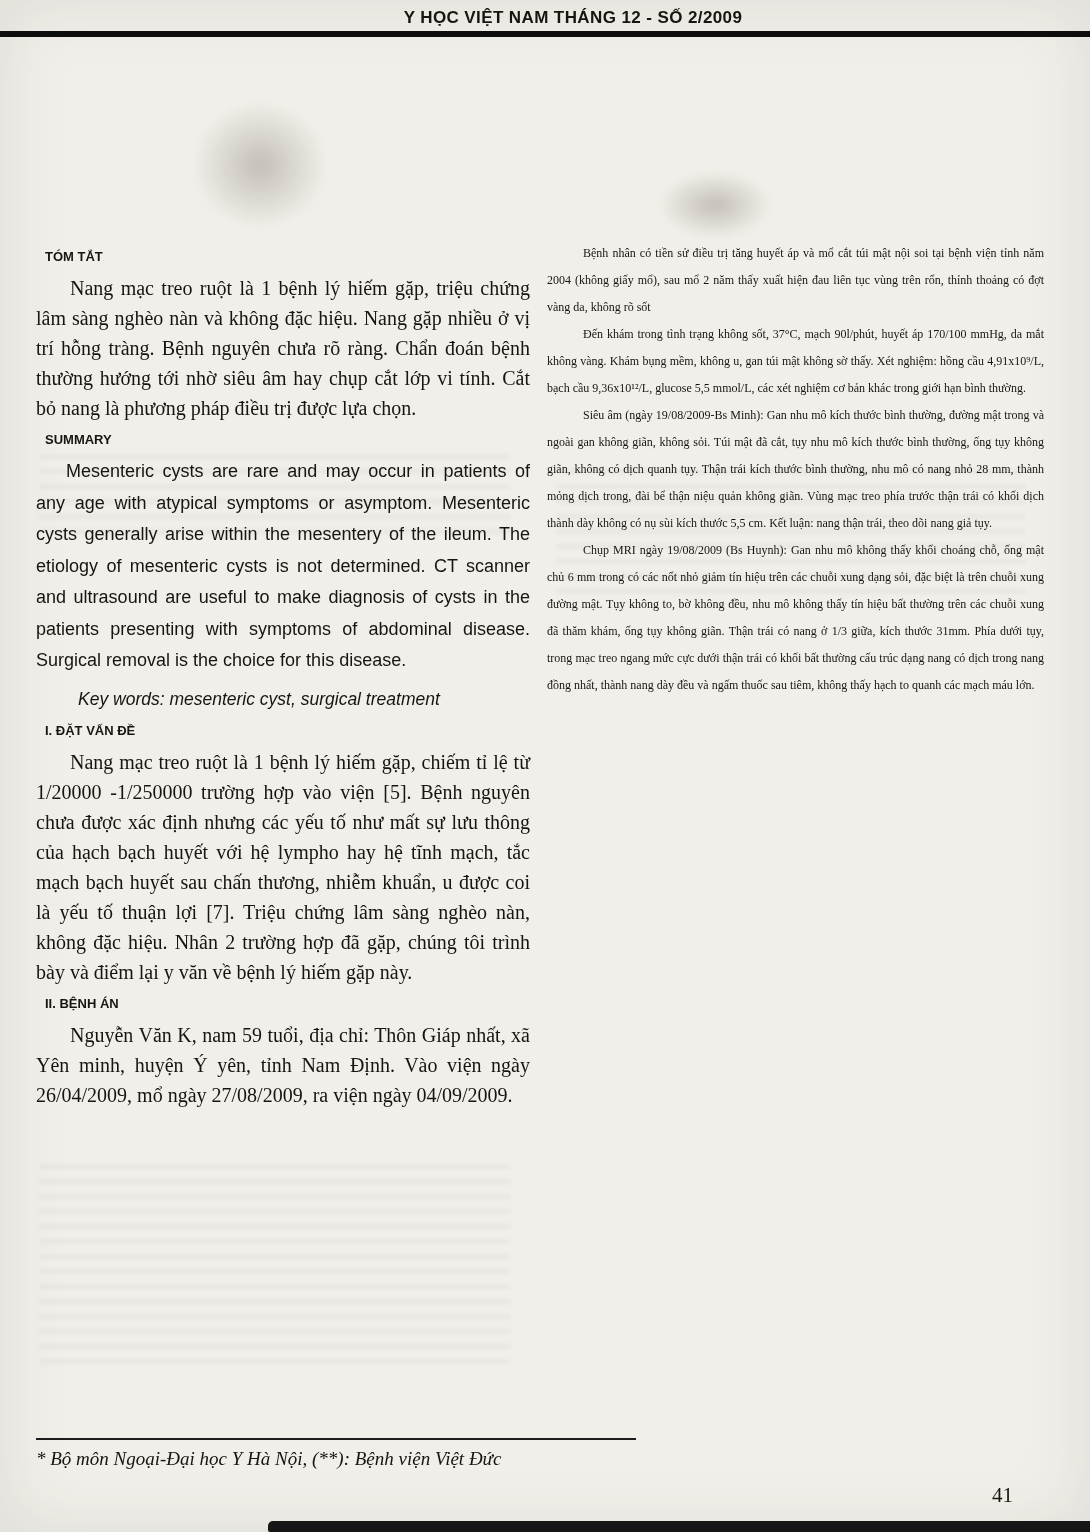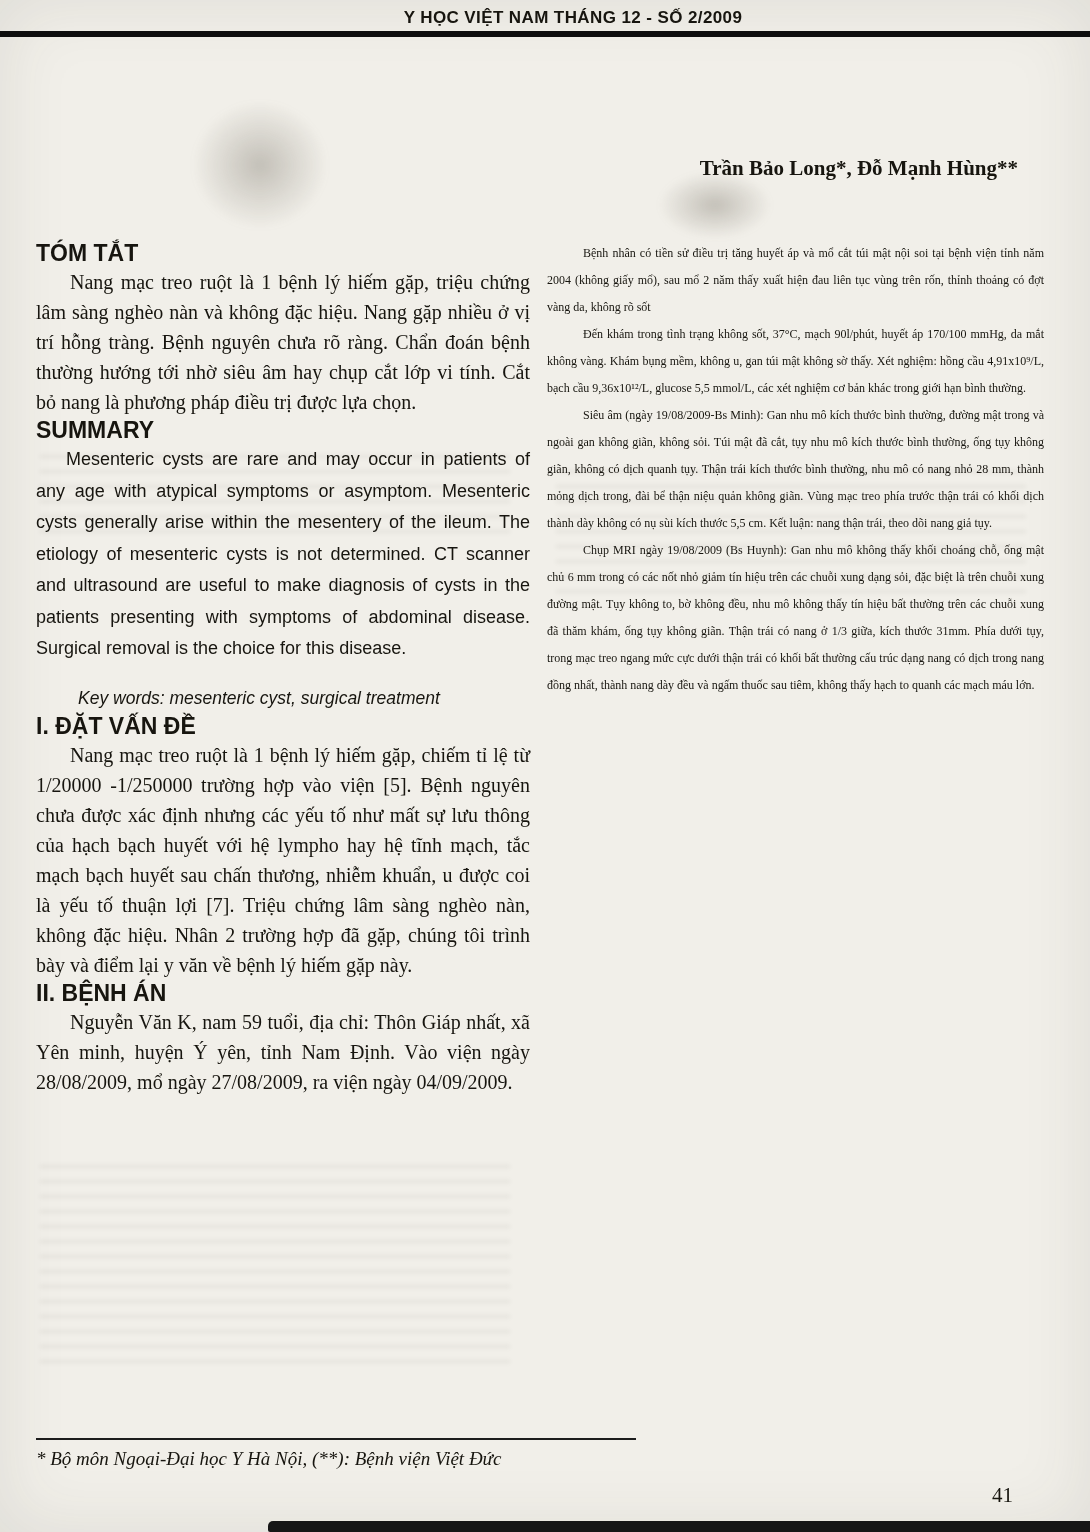--- a/index.html
+++ b/index.html
@@ -39,39 +39,39 @@
   }
   .columns {
     position: absolute; top: 240px; left: 36px; width: 1008px;
     display: flex; gap: 17px;
   }
   .col { text-align: justify; }
   .col-left  { width: 494px; }
   .col-right { width: 497px; }
   h3.section {
     font-family: "Liberation Sans", sans-serif;
-    font-size: 23px; font-weight: bold;
-    margin: 0; text-align: left;
+    font-size: 13px; font-weight: bold;
+    margin: 9px; text-align: left;
   }
   .abstract-h { margin: 10px 0 8px 0; }
   .summary-h  { margin: 26px 0 10px 0; }
   .intro-h    { margin: 30px 0 8px 0; }
   .case-h     { margin: 28px 0 4px 0; }
   p { margin: 0; }
   p.vn {
     font-size: 20px; line-height: 30px; text-indent: 34px;
   }
   p.en {
     font-family: "Liberation Sans", sans-serif;
     font-size: 18px; line-height: 31.5px; text-indent: 30px;
   }
   p.keywords {
     font-family: "Liberation Sans", sans-serif;
     font-style: italic; font-size: 17.5px; line-height: 30px;
-    text-indent: 42px; margin-top: 18px; text-align: left;
+    text-indent: 42px; margin-top: 7px; text-align: left;
   }
   p.case-sub {
     font-weight: bold; font-size: 20px; line-height: 30px;
     text-indent: 34px; text-align: left;
   }
   .col-right p.vn { font-size: 12px; line-height: 27px; text-indent: 36px; }
   .footnote-rule {
     position: absolute; top: 1438px; left: 36px;
     width: 600px; height: 2px; background: #1c1c1c;
   }
@@ -112,36 +112,35 @@
   <div class="artifact blob" style="left:170px; top:80px;  width:180px; height:170px;"></div>
   <div class="artifact blob" style="left:640px; top:160px; width:150px; height:90px;"></div>
   <div class="artifact bleed" style="left:40px;  top:455px;  width:470px; height:90px;"></div>
   <div class="artifact bleed" style="left:556px; top:470px;  width:470px; height:130px;"></div>
   <div class="artifact bleed" style="left:40px;  top:1165px; width:470px; height:210px;"></div>
 
   <div class="journal-header">Y HỌC VIỆT NAM THÁNG 12 - SỐ 2/2009</div>
   <div class="top-rule"></div>
 
 
-  <div class="authors">Trần Bảo Long*, Đỗ Mạnh Hùng**</div>
 
   <div class="columns">
     <div class="col col-left">
       <h3 class="section abstract-h">TÓM TẮT</h3>
       <p class="vn">Nang mạc treo ruột là 1 bệnh lý hiếm gặp, triệu chứng lâm sàng nghèo nàn và không đặc hiệu. Nang gặp nhiều ở vị trí hỗng tràng. Bệnh nguyên chưa rõ ràng. Chẩn đoán bệnh thường hướng tới nhờ siêu âm hay chụp cắt lớp vi tính. Cắt bỏ nang là phương pháp điều trị được lựa chọn.</p>
 
       <h3 class="section summary-h">SUMMARY</h3>
       <p class="en">Mesenteric cysts are rare and may occur in patients of any age with atypical symptoms or asymptom. Mesenteric cysts generally arise within the mesentery of the ileum. The etiology of mesenteric cysts is not determined. CT scanner and ultrasound are useful to make diagnosis of cysts in the patients presenting with symptoms of abdominal disease. Surgical removal is the choice for this disease.</p>
       <p class="keywords">Key words: mesenteric cyst, surgical treatment</p>
 
       <h3 class="section intro-h">I. ĐẶT VẤN ĐỀ</h3>
       <p class="vn">Nang mạc treo ruột là 1 bệnh lý hiếm gặp, chiếm tỉ lệ từ 1/20000 -1/250000 trường hợp vào viện [5]. Bệnh nguyên chưa được xác định nhưng các yếu tố như mất sự lưu thông của hạch bạch huyết với hệ lympho hay hệ tĩnh mạch, tắc mạch bạch huyết sau chấn thương, nhiễm khuẩn, u được coi là yếu tố thuận lợi [7]. Triệu chứng lâm sàng nghèo nàn, không đặc hiệu. Nhân 2 trường hợp đã gặp, chúng tôi trình bày và điểm lại y văn về bệnh lý hiếm gặp này.</p>
 
       <h3 class="section case-h">II. BỆNH ÁN</h3>
-      <p class="vn">Nguyễn Văn K, nam 59 tuổi, địa chỉ: Thôn Giáp nhất, xã Yên minh, huyện Ý yên, tỉnh Nam Định. Vào viện ngày 28/08/2009, mổ ngày 27/08/2009, ra viện ngày 04/09/2009.</p>
+      <p class="vn">Nguyễn Văn K, nam 59 tuổi, địa chỉ: Thôn Giáp nhất, xã Yên minh, huyện Ý yên, tỉnh Nam Định. Vào viện ngày 26/04/2009, mổ ngày 27/08/2009, ra viện ngày 04/09/2009.</p>
     </div>
 
     <div class="col col-right">
       <p class="vn">Bệnh nhân có tiền sử điều trị tăng huyết áp và mổ cắt túi mật nội soi tại bệnh viện tỉnh năm 2004 (không giấy mổ), sau mổ 2 năm thấy xuất hiện đau liên tục vùng trên rốn, thỉnh thoảng có đợt vàng da, không rõ sốt</p>
       <p class="vn">Đến khám trong tình trạng không sốt, 37°C, mạch 90l/phút, huyết áp 170/100 mmHg, da mắt không vàng. Khám bụng mềm, không u, gan túi mật không sờ thấy. Xét nghiệm: hồng cầu 4,91x10⁹/L, bạch cầu 9,36x10¹²/L, glucose 5,5 mmol/L, các xét nghiệm cơ bản khác trong giới hạn bình thường.</p>
       <p class="vn">Siêu âm (ngày 19/08/2009-Bs Minh): Gan nhu mô kích thước bình thường, đường mật trong và ngoài gan không giãn, không sỏi. Túi mật đã cắt, tụy nhu mô kích thước bình thường, ống tụy không giãn, không có dịch quanh tụy. Thận trái kích thước bình thường, nhu mô có nang nhỏ 28 mm, thành mỏng dịch trong, đài bể thận niệu quản không giãn. Vùng mạc treo phía trước thận trái có khối dịch thành dày không có nụ sùi kích thước 5,5 cm. Kết luận: nang thận trái, theo dõi nang giả tụy.</p>
       <p class="vn">Chụp MRI ngày 19/08/2009 (Bs Huynh): Gan nhu mô không thấy khối choáng chỗ, ống mật chủ 6 mm trong có các nốt nhỏ giảm tín hiệu trên các chuỗi xung dạng sỏi, đặc biệt là trên chuỗi xung đường mật. Tụy không to, bờ không đều, nhu mô không thấy tín hiệu bất thường trên các chuỗi xung đã thăm khám, ống tụy không giãn. Thận trái có nang ở 1/3 giữa, kích thước 31mm. Phía dưới tụy, trong mạc treo ngang mức cực dưới thận trái có khối bất thường cấu trúc dạng nang có dịch trong nang đồng nhất, thành nang dày đều và ngấm thuốc sau tiêm, không thấy hạch to quanh các mạch máu lớn.</p>
     </div>
   </div>
 

